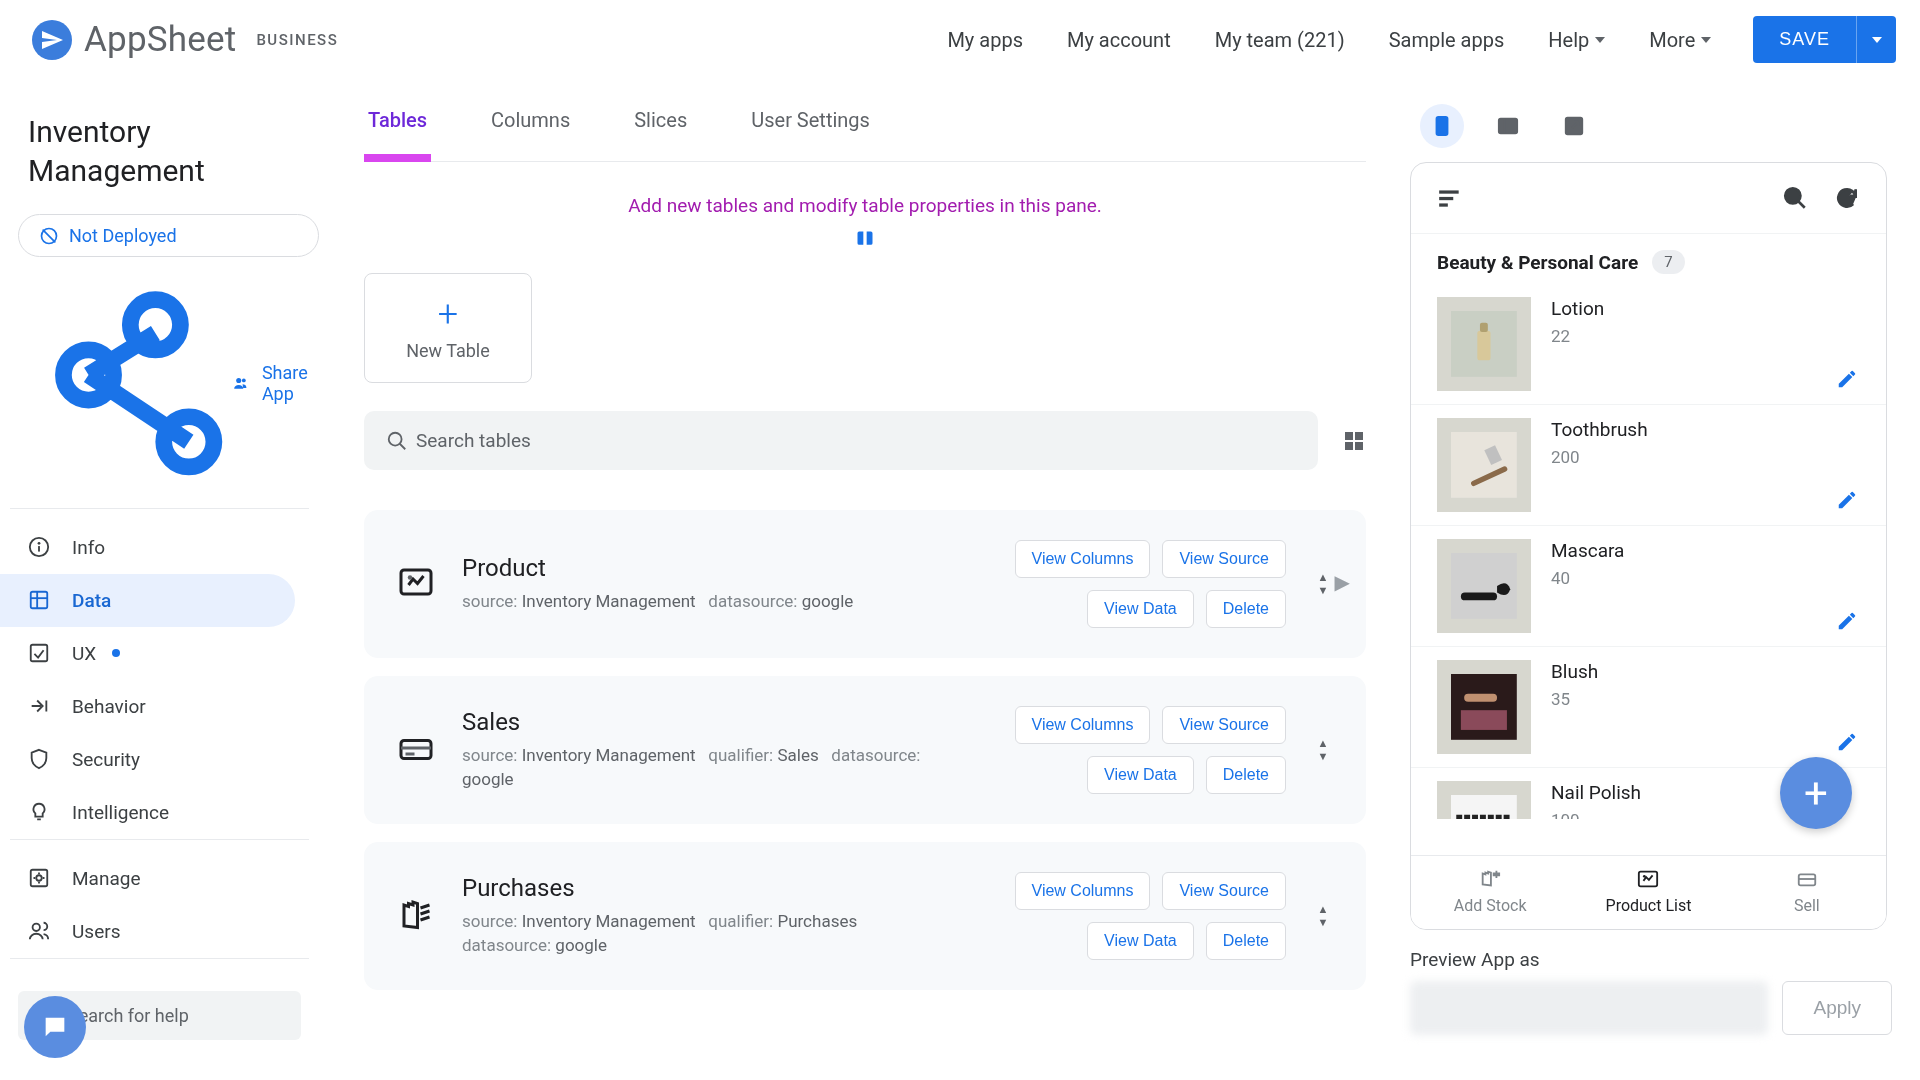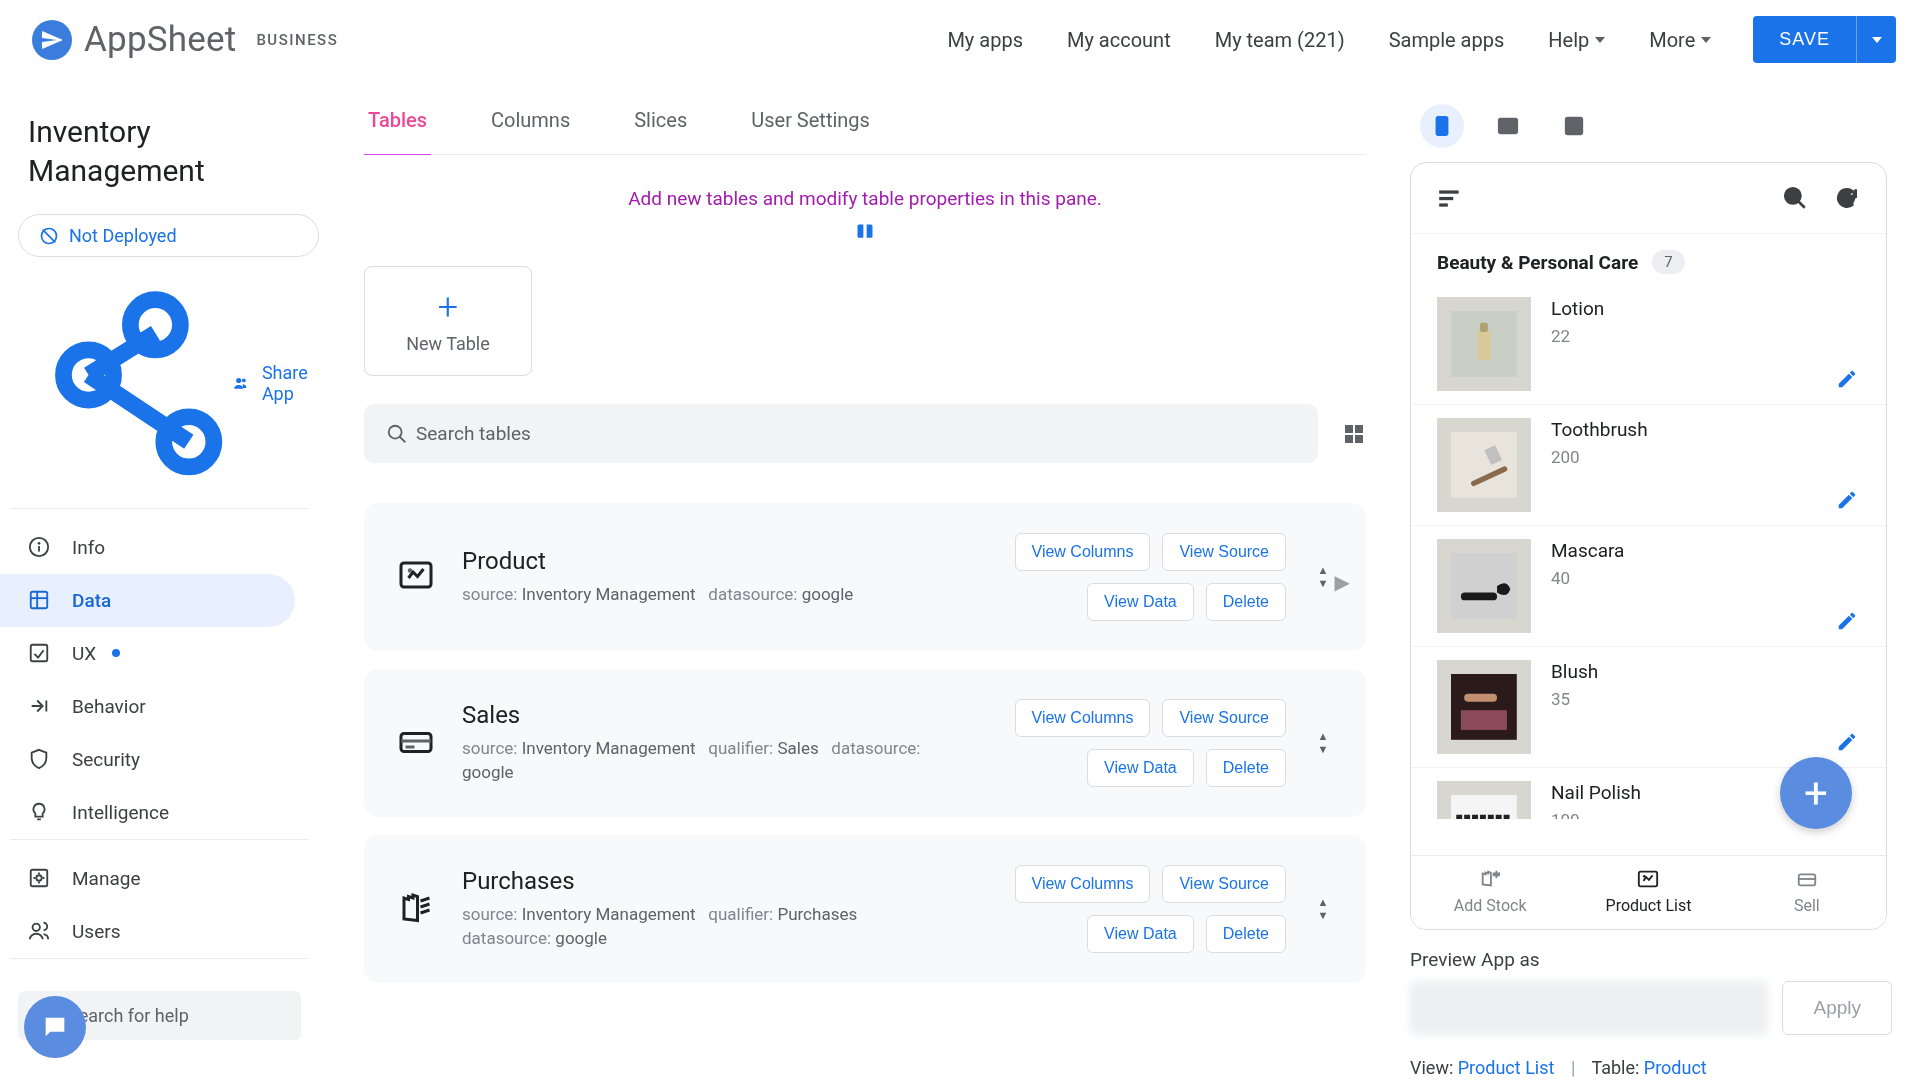--- a/index.html
+++ b/index.html
@@ -40,21 +40,21 @@
 .dot { width: 8px; height: 8px; border-radius: 50%; background: #1a73e8; margin-left: -6px; }
 
 .search-help { margin: 20px 18px; background: #f1f3f4; border-radius: 6px; display: flex; align-items: center; padding: 14px 16px; gap: 14px; color: #5f6368; font-size: 18px; }
 .chat-fab { position: absolute; left: 24px; bottom: 22px; width: 62px; height: 62px; border-radius: 50%; background: #5a8de0; display: flex; align-items: center; justify-content: center; cursor: pointer; }
 .chat-fab svg { width: 28px; height: 28px; fill: #fff; }
 
 
 .center { flex: 1; padding: 0 44px; overflow: auto; }
 .tabs { display: flex; gap: 56px; border-bottom: 1px solid #e8eaed; margin-top: 28px; }
 .tab { padding: 0 4px 22px; font-size: 20px; color: #5f6368; cursor: pointer; }
-.tab.active { color: #ec4899; font-weight: 500; border-bottom: 1px solid #d946ef; margin-bottom: -1px; border-radius: 2px 2px 0 0; }
+.tab.active { color: #6d28d9; font-weight: 500; border-bottom: 8px solid #d946ef; margin-bottom: -1px; border-radius: 2px 2px 0 0; }
 
 .subtext { font-size: 19px; color: #a21caf; margin: 32px 0 24px; display: flex; align-items: center; gap: 12px; flex-direction: column; }
 .book-icon { width: 26px; height: 20px; fill: #1a73e8; }
 
 .new-table { width: 168px; height: 110px; border: 1px solid #dadce0; border-radius: 8px; display: flex; flex-direction: column; align-items: center; justify-content: center; gap: 8px; color: #5f6368; cursor: pointer; margin-bottom: 28px; }
 .new-table .plus { font-size: 36px; color: #1a73e8; font-weight: 300; line-height: 1; }
 .new-table span { font-size: 18px; }
 
 .search-row { display: flex; align-items: center; gap: 24px; margin-bottom: 40px; }
 .search-box { flex: 1; background: #f1f3f4; border-radius: 10px; display: flex; align-items: center; padding: 18px 22px; gap: 8px; color: #5f6368; font-size: 19px; }
@@ -497,22 +497,15 @@
               <rect x="3" y="7" width="18" height="12" rx="2" fill="none" stroke="currentColor" stroke-width="2"></rect>
               <rect x="3" y="11" width="18" height="2"></rect>
             </svg><span>Sell</span></div>
       </div>
     </div>
     <div class="preview-as">Preview App as</div>
     <div class="preview-row">
       <div class="preview-input"></div>
       <button class="apply-btn">Apply</button>
     </div>
-    <div class="view-line">
-      <span>View:</span>
-      <a>Product List</a>
-      <span class="sep">|</span>
-      <span>Table:</span>
-      <a>Product</a>
-    </div>
   </div>
 
 </div>
 
 </body></html>

